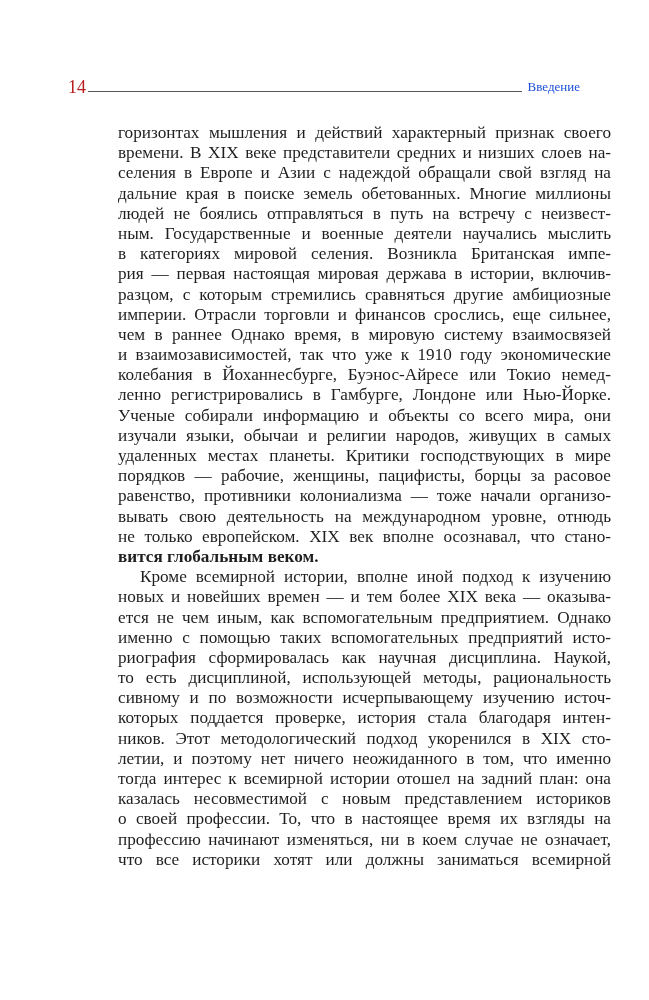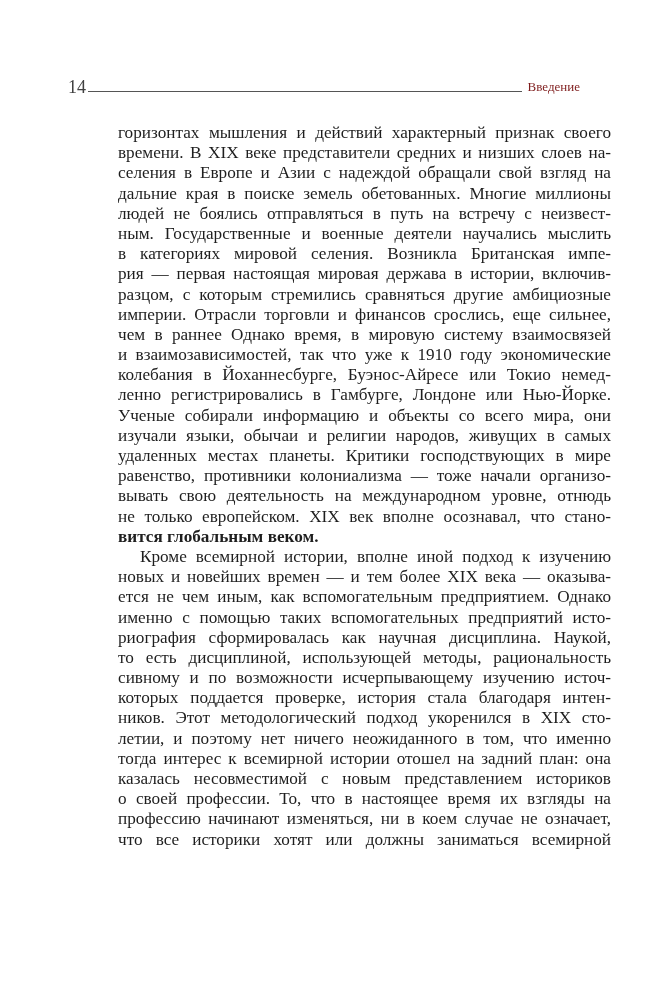--- a/index.html
+++ b/index.html
@@ -4,27 +4,27 @@
 <style>
   html, body { margin: 0; padding: 0; }
   body {
     width: 649px; height: 1000px; background: #ffffff; position: relative; overflow: hidden;
     font-family: "Liberation Serif", "DejaVu Serif", serif; color: #1e1e1e;
   }
   .header {
     position: absolute; left: 68px; top: 76px; width: 512px; height: 22px;
   }
   .page-num {
-    position: absolute; left: 0; top: 0; font-size: 18px; line-height: 22px; color: #404040;
+    position: absolute; left: 0; top: 0; font-size: 18px; line-height: 22px; color: #b91c1c;
   }
   .rule {
     position: absolute; left: 20px; right: 58px; top: 15px; height: 0; border-top: 1.3px solid #555;
   }
   .running-title {
-    position: absolute; right: 0; top: 2px; font-size: 13px; line-height: 18px; color: #7f1d1d;
+    position: absolute; right: 0; top: 2px; font-size: 13px; line-height: 18px; color: #1d4ed8;
   }
   .body {
     position: absolute; left: 88px; top: 123px; width: 493px;
     font-size: 17.2px; line-height: 20.2px; margin-left: 30px;
   }
   .line {
     display: block; white-space: nowrap; text-align: justify; text-align-last: justify; height: 20.2px;
   }
   .line.last { text-align-last: left; font-weight: bold; }
   .line.indent { padding-left: 22px; }
@@ -50,20 +50,21 @@
     <span class="line">рия — первая настоящая мировая держава в истории, включив-</span>
     <span class="line">разцом, с которым стремились сравняться другие амбициозные</span>
     <span class="line">империи. Отрасли торговли и финансов срослись, еще сильнее,</span>
     <span class="line">чем в раннее Однако время, в мировую систему взаимосвязей</span>
     <span class="line">и взаимозависимостей, так что уже к 1910 году экономические</span>
     <span class="line">колебания в Йоханнесбурге, Буэнос-Айресе или Токио немед-</span>
     <span class="line">ленно регистрировались в Гамбурге, Лондоне или Нью-Йорке.</span>
     <span class="line">Ученые собирали информацию и объекты со всего мира, они</span>
     <span class="line">изучали языки, обычаи и религии народов, живущих в самых</span>
     <span class="line">удаленных местах планеты. Критики господствующих в мире</span>
+    <span class="line">порядков — рабочие, женщины, пацифисты, борцы за расовое</span>
     <span class="line">равенство, противники колониализма — тоже начали организо-</span>
     <span class="line">вывать свою деятельность на международном уровне, отнюдь</span>
     <span class="line">не только европейском. XIX век вполне осознавал, что стано-</span>
     <span class="line last">вится глобальным веком.</span>
   </div>
   <div id="p1">
     <span class="line indent">Кроме всемирной истории, вполне иной подход к изучению</span>
     <span class="line">новых и новейших времен — и тем более XIX века — оказыва-</span>
     <span class="line">ется не чем иным, как вспомогательным предприятием. Однако</span>
     <span class="line">именно с помощью таких вспомогательных предприятий исто-</span>

